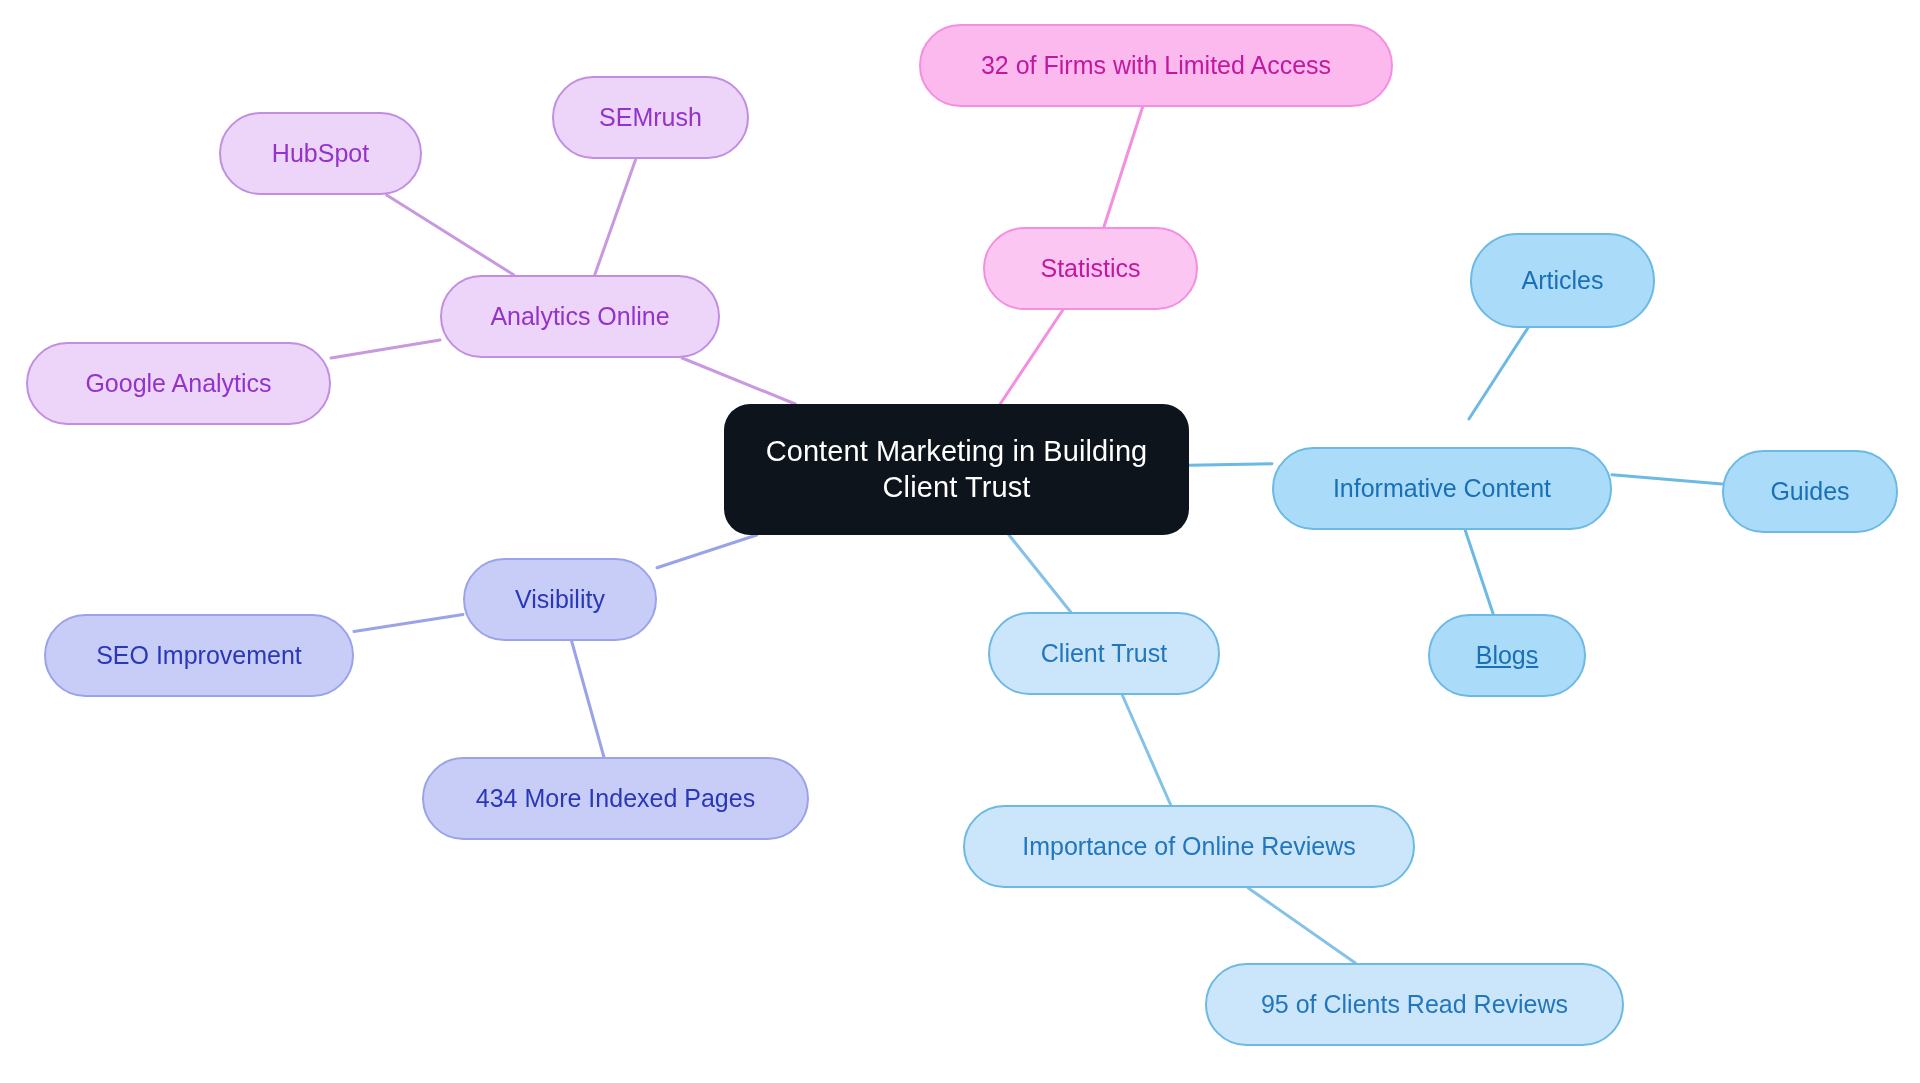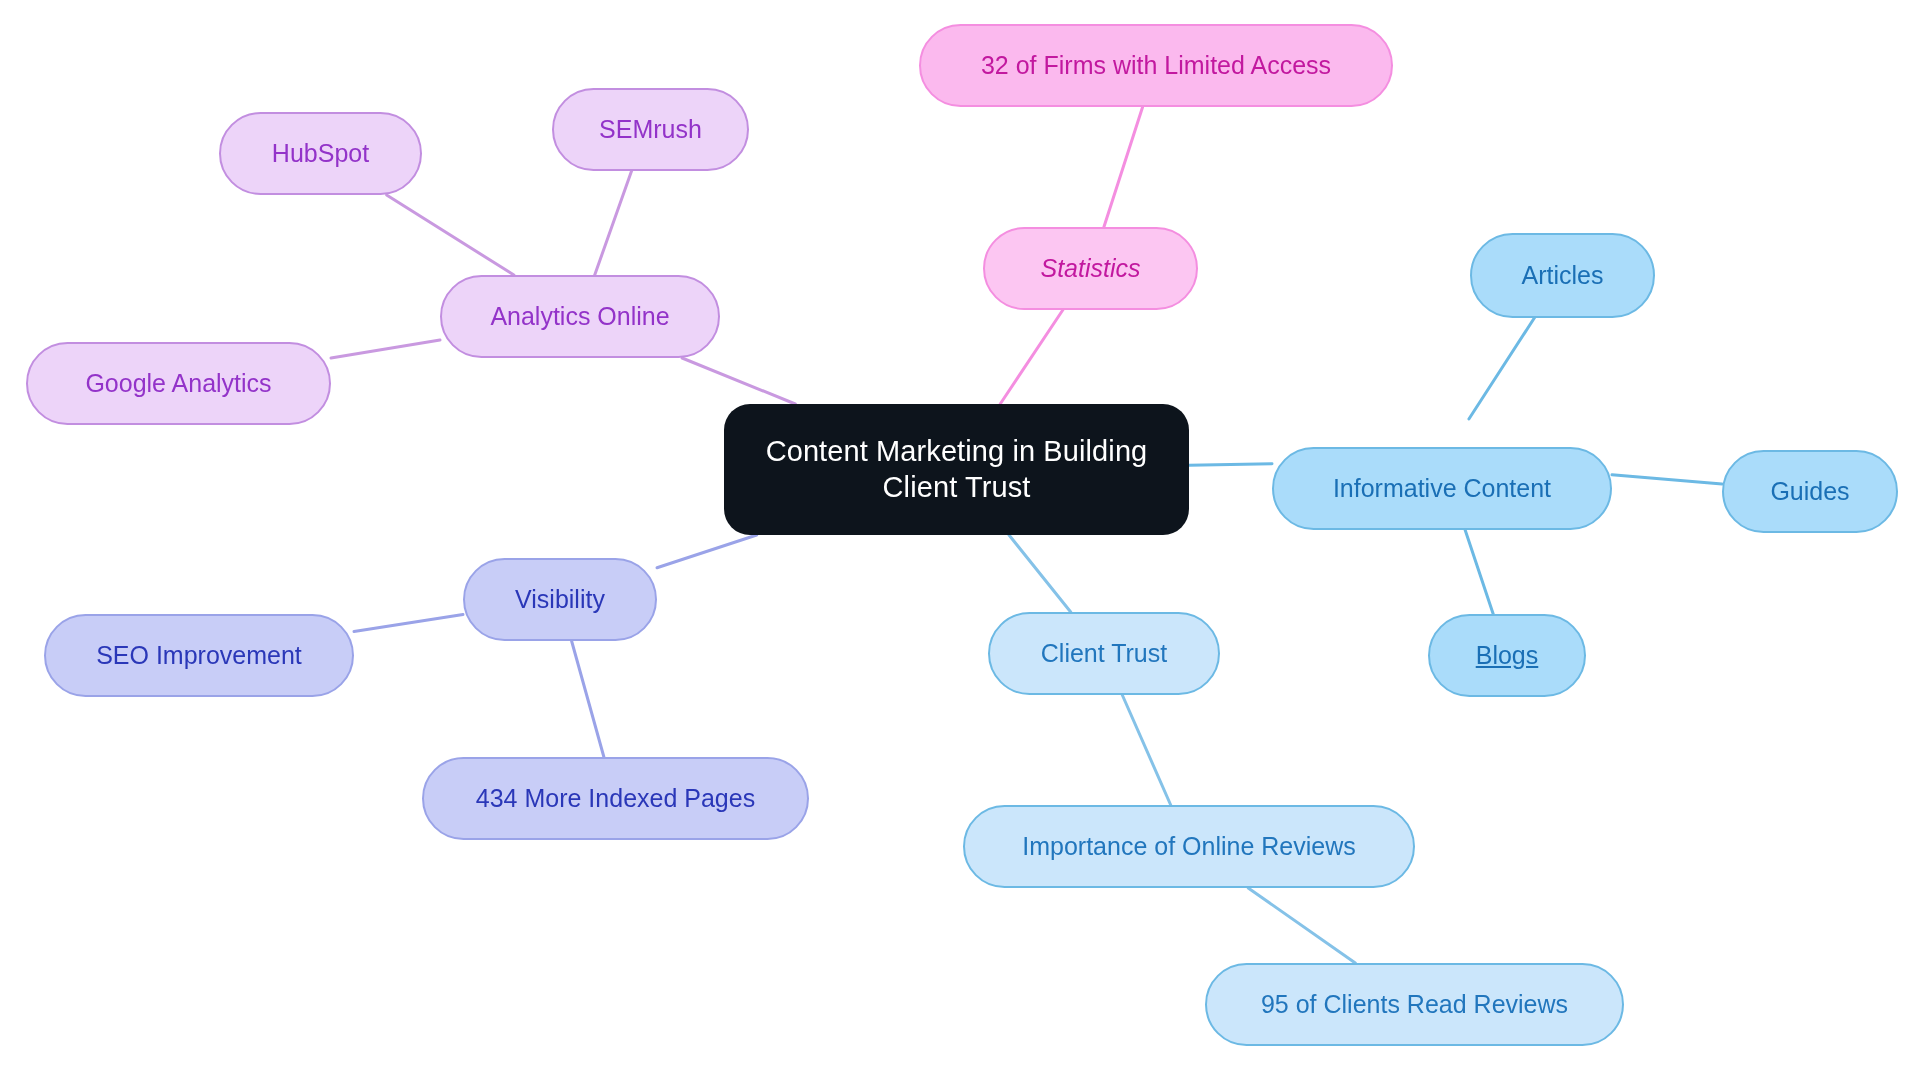--- a/index.html
+++ b/index.html
@@ -75,25 +75,25 @@
       <path d="M 756.7 535.0 Q 706.9 551.3 657.0 567.7" fill="none" stroke="#9aa3e8" stroke-width="3" stroke-linecap="round"></path>
       <path d="M 463.0 614.5 Q 408.5 623.0 354.0 631.5" fill="none" stroke="#9aa3e8" stroke-width="3" stroke-linecap="round"></path>
       <path d="M 571.6 641.0 Q 587.8 699.0 603.9 757.0" fill="none" stroke="#9aa3e8" stroke-width="3" stroke-linecap="round"></path>
     </svg>
   <div id="node-layer">
       <div class="node root" style="left: 724px; top: 404px; width: 465px; height: 131px; font-size: 29px; background: rgb(13, 20, 28); color: rgb(255, 255, 255); border: none;"><span class="node-label">Content Marketing in Building
 Client Trust</span></div>
       <div class="node" style="left: 440px; top: 275px; width: 280px; height: 83px; font-size: 25px; background: rgb(237, 212, 249); color: rgb(147, 51, 201); border-color: rgb(194, 142, 224);"><span class="node-label">Analytics Online</span></div>
       <div class="node" style="left: 26px; top: 342px; width: 305px; height: 83px; font-size: 25px; background: rgb(237, 212, 249); color: rgb(147, 51, 201); border-color: rgb(194, 142, 224);"><span class="node-label">Google Analytics</span></div>
       <div class="node" style="left: 219px; top: 112px; width: 203px; height: 83px; font-size: 25px; background: rgb(237, 212, 249); color: rgb(147, 51, 201); border-color: rgb(194, 142, 224);"><span class="node-label">HubSpot</span></div>
-      <div class="node" style="left: 552px; top: 88px; width: 197px; height: 83px; font-size: 25px; background: rgb(237, 212, 249); color: rgb(147, 51, 201); border-color: rgb(194, 142, 224);"><span class="node-label">SEMrush</span></div>
-      <div class="node" style="left: 983px; top: 227px; width: 215px; height: 83px; font-size: 25px; background: rgb(252, 198, 242); color: rgb(194, 24, 159); border-color: rgb(244, 142, 224); font-style: italic;"><span class="node-label">Statistics</span></div>
+      <div class="node" style="left: 552px; top: 76px; width: 197px; height: 83px; font-size: 25px; background: rgb(237, 212, 249); color: rgb(147, 51, 201); border-color: rgb(194, 142, 224);"><span class="node-label">SEMrush</span></div>
+      <div class="node" style="left: 983px; top: 227px; width: 215px; height: 83px; font-size: 25px; background: rgb(252, 198, 242); color: rgb(194, 24, 159); border-color: rgb(244, 142, 224);"><span class="node-label">Statistics</span></div>
       <div class="node" style="left: 919px; top: 24px; width: 474px; height: 83px; font-size: 25px; background: rgb(251, 185, 238); color: rgb(194, 24, 159); border-color: rgb(244, 142, 224);"><span class="node-label">32 of Firms with Limited Access</span></div>
       <div class="node" style="left: 1272px; top: 419px; width: 340px; height: 83px; font-size: 25px; background: rgb(170, 220, 250); color: rgb(26, 111, 181); border-color: rgb(108, 185, 228); margin-top: 28px;"><span class="node-label">Informative Content</span></div>
-      <div class="node" style="left: 1470px; top: 233px; width: 185px; height: 85px; font-size: 25px; background: rgb(170, 220, 250); color: rgb(26, 111, 181); border-color: rgb(108, 185, 228);"><span class="node-label">Articles</span></div>
+      <div class="node" style="left: 1470px; top: 233px; width: 185px; height: 95px; font-size: 25px; background: rgb(170, 220, 250); color: rgb(26, 111, 181); border-color: rgb(108, 185, 228);"><span class="node-label">Articles</span></div>
       <div class="node" style="left: 1722px; top: 450px; width: 176px; height: 83px; font-size: 25px; background: rgb(170, 220, 250); color: rgb(26, 111, 181); border-color: rgb(108, 185, 228);"><span class="node-label">Guides</span></div>
       <div class="node" style="left: 1428px; top: 614px; width: 158px; height: 83px; font-size: 25px; background: rgb(170, 220, 250); color: rgb(26, 111, 181); border-color: rgb(108, 185, 228); text-decoration: underline;"><span class="node-label">Blogs</span></div>
       <div class="node" style="left: 988px; top: 612px; width: 232px; height: 83px; font-size: 25px; background: rgb(203, 230, 251); color: rgb(33, 118, 189); border-color: rgb(108, 185, 228);"><span class="node-label">Client Trust</span></div>
       <div class="node" style="left: 963px; top: 805px; width: 452px; height: 83px; font-size: 25px; background: rgb(203, 230, 251); color: rgb(33, 118, 189); border-color: rgb(108, 185, 228);"><span class="node-label">Importance of Online Reviews</span></div>
       <div class="node" style="left: 1205px; top: 963px; width: 419px; height: 83px; font-size: 25px; background: rgb(203, 230, 251); color: rgb(33, 118, 189); border-color: rgb(108, 185, 228);"><span class="node-label">95 of Clients Read Reviews</span></div>
       <div class="node" style="left: 463px; top: 558px; width: 194px; height: 83px; font-size: 25px; background: rgb(200, 205, 247); color: rgb(42, 55, 184); border-color: rgb(154, 163, 232);"><span class="node-label">Visibility</span></div>
       <div class="node" style="left: 44px; top: 614px; width: 310px; height: 83px; font-size: 25px; background: rgb(200, 205, 247); color: rgb(42, 55, 184); border-color: rgb(154, 163, 232); text-align: right;"><span class="node-label">SEO Improvement</span></div>
       <div class="node" style="left: 422px; top: 757px; width: 387px; height: 83px; font-size: 25px; background: rgb(200, 205, 247); color: rgb(42, 55, 184); border-color: rgb(154, 163, 232);"><span class="node-label">434 More Indexed Pages</span></div>
     </div>
 </div>

